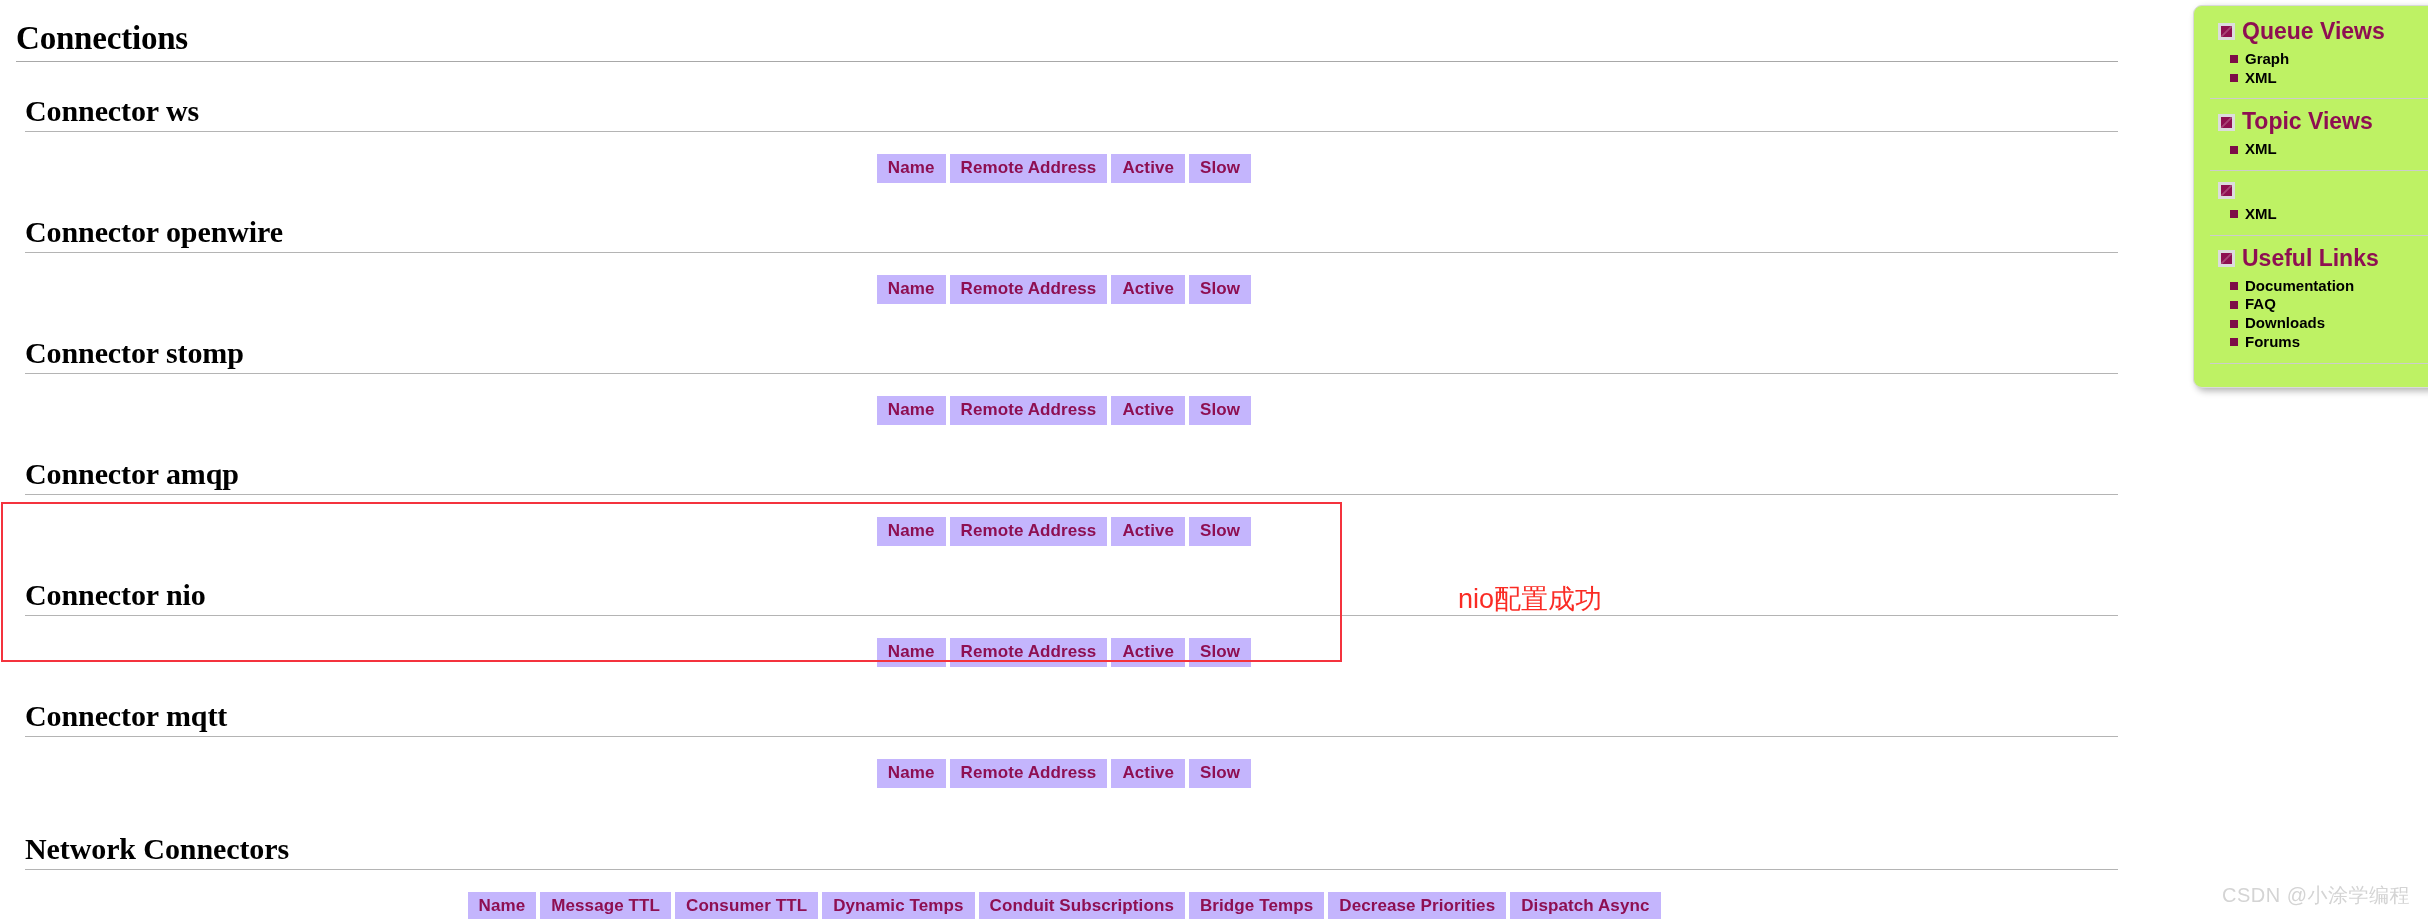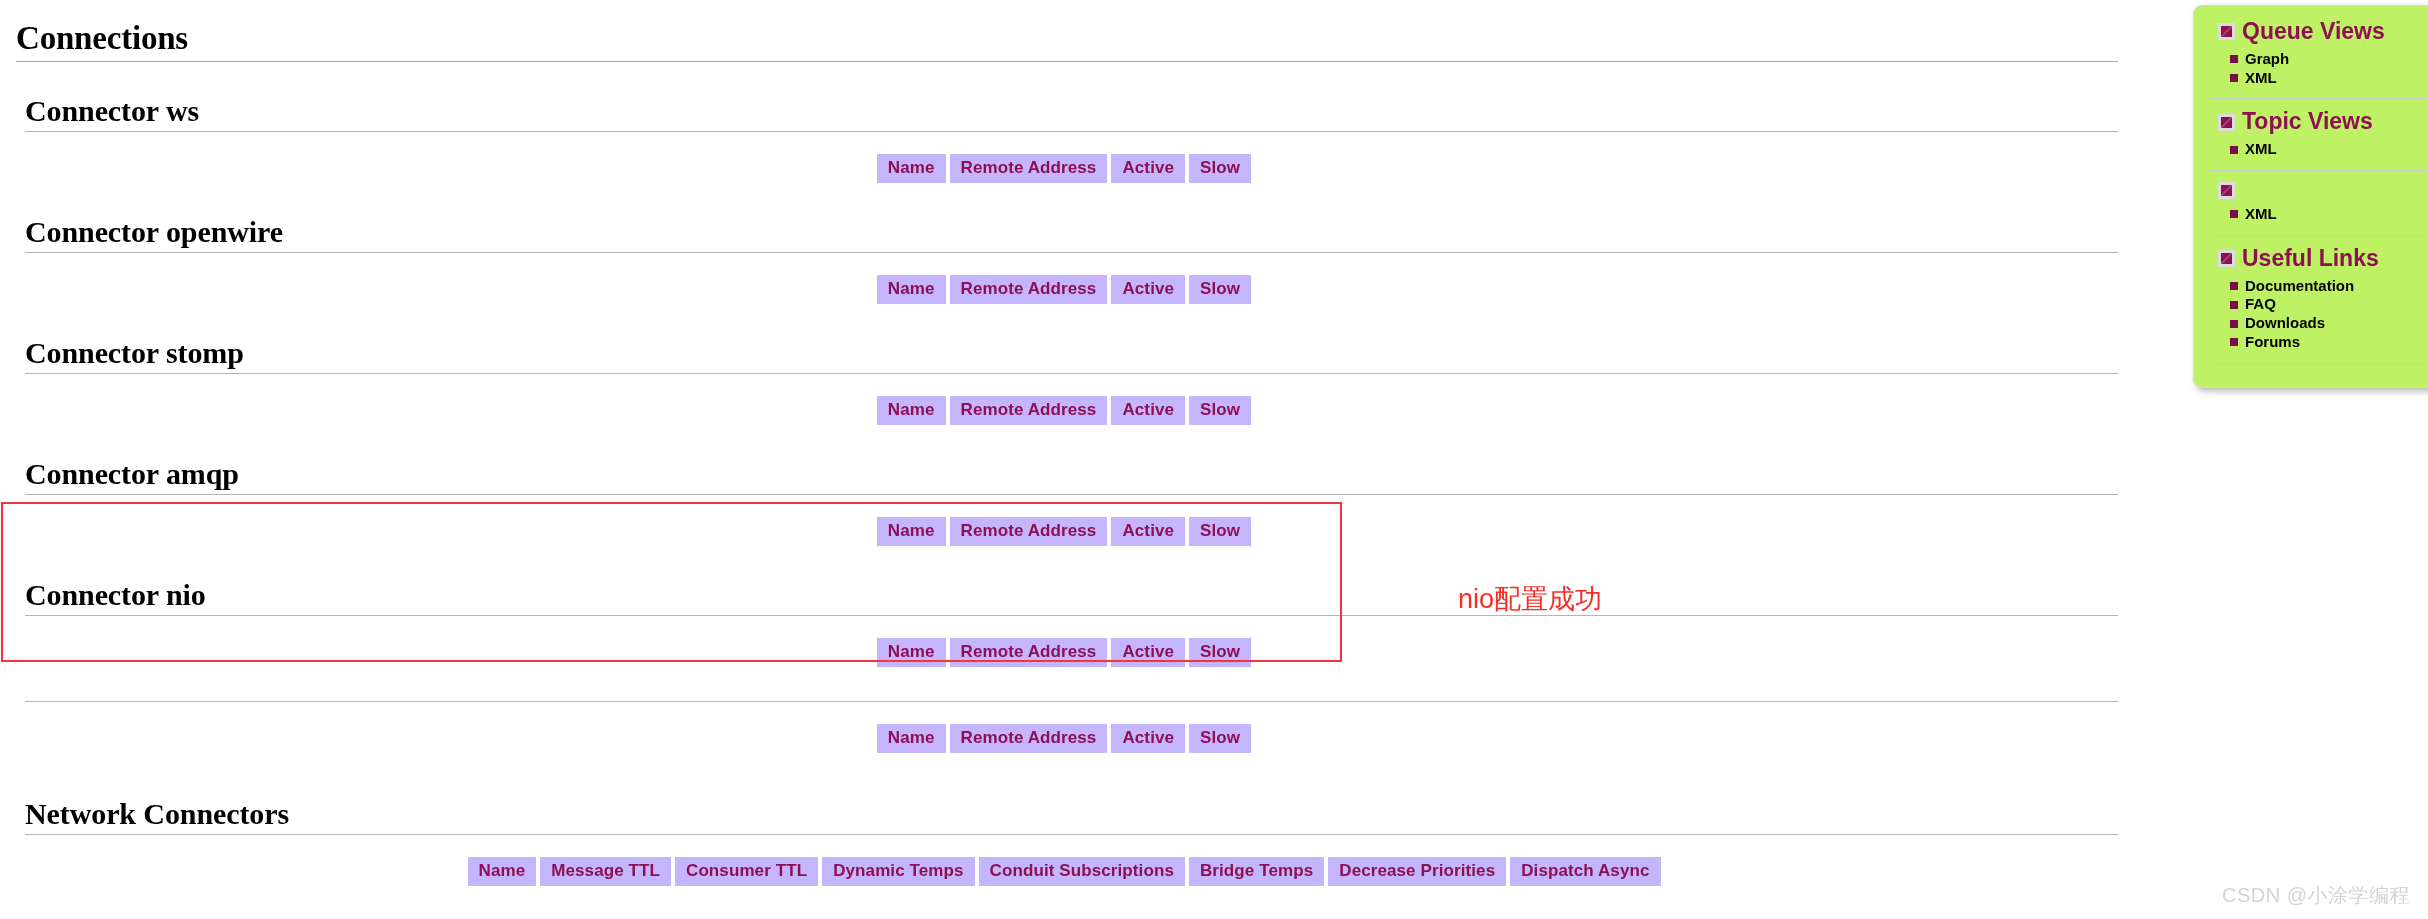--- a/index.html
+++ b/index.html
@@ -296,20 +296,21 @@
           <th>Remote Address</th>
           <th>Active</th>
           <th>Slow</th>
         </tr>
       </thead>
       <tbody></tbody>
     </table>
   </div>
 
   <div class="gap-md"></div>
+  <h2 class="sub-heading">Connector mqtt</h2>
   <hr class="sub-rule">
   <div class="gap-sm"></div>
   <div class="table-wrap">
     <table class="data-table">
       <thead>
         <tr>
           <th>Name</th>
           <th>Remote Address</th>
           <th>Active</th>
           <th>Slow</th>

